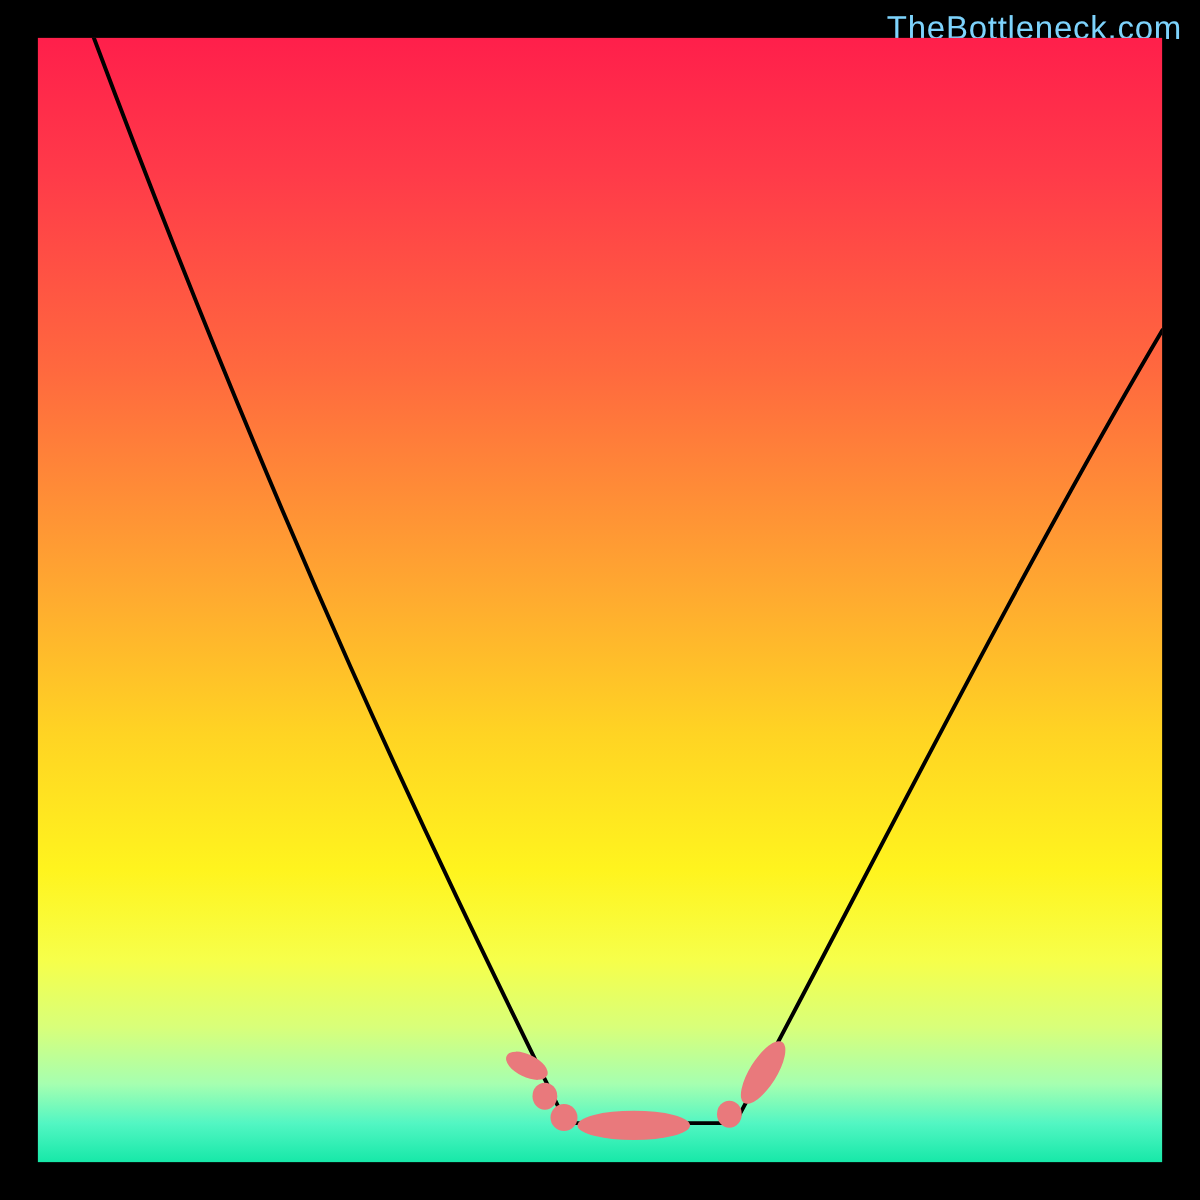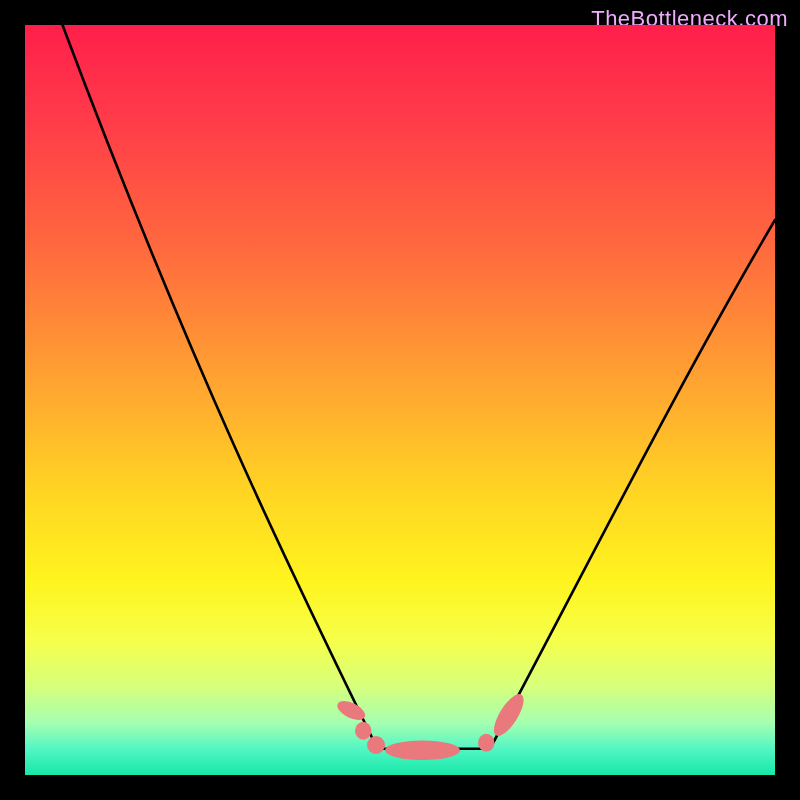--- a/index.html
+++ b/index.html
@@ -18,21 +18,21 @@
     width: 800px;
     height: 800px;
     background: #000;
   }
   .watermark {
     position: absolute;
     top: 6px;
     right: 12px;
     font-size: 22px;
     font-weight: 500;
-    color: #f0abfc;
+    color: #7dd3fc;
     letter-spacing: 0.5px;
     user-select: none;
   }
   .plot {
     position: absolute;
     left: 25px;
     top: 25px;
     width: 750px;
     height: 750px;
     overflow: hidden;

